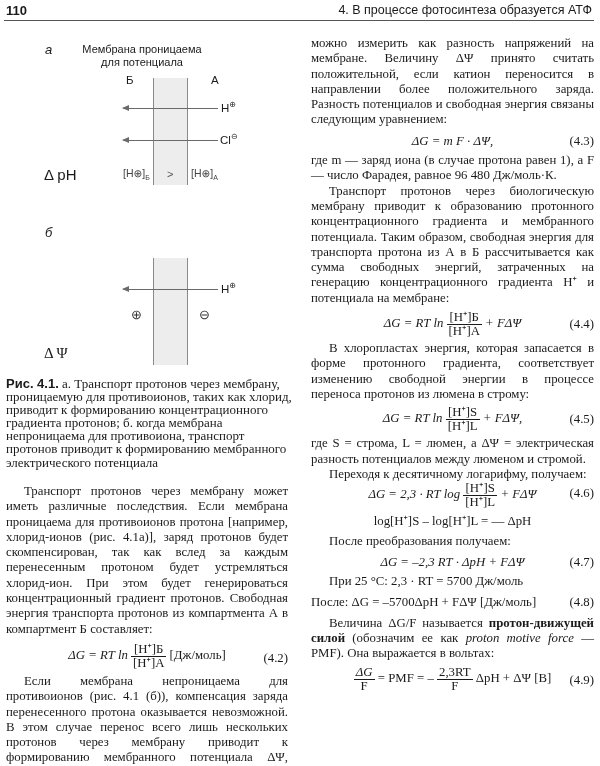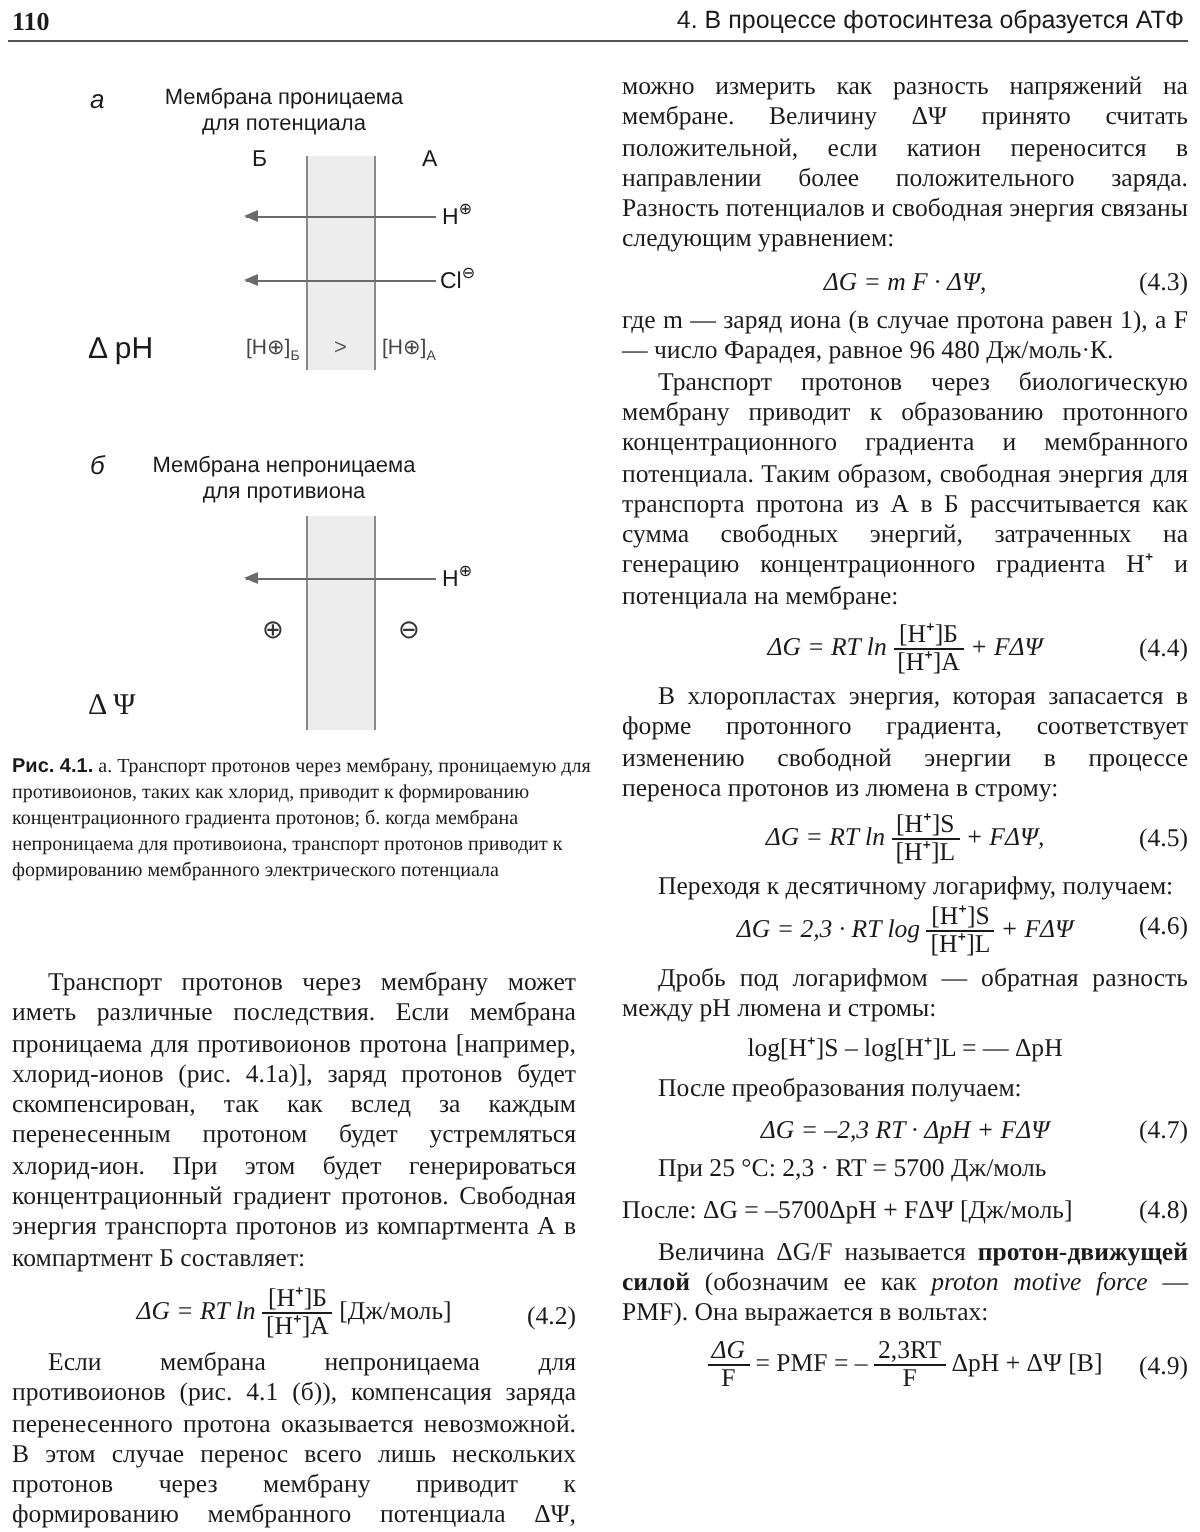--- a/index.html
+++ b/index.html
@@ -1,37 +1,37 @@
 <!DOCTYPE html>
 <html><head>
 <meta charset="utf-8">
 <style>
   html, body { margin:0; padding:0; background:#ffffff; }
   body { width:600px; height:766px; position:relative; overflow:hidden; color:#1a1a1a; font-family:"Liberation Serif", serif; }
   .hdr { position:absolute; top:0; left:0; width:600px; height:22px; font-family:"Liberation Sans", sans-serif; }
-  .hdr .pnum { position:absolute; left:6px; top:3px; font-size:13px; font-weight:bold;font-family:Liberation Serif, serif; }
+  .hdr .pnum { position:absolute; left:6px; top:3px; font-size:13px; font-weight:bold; }
   .hdr .run { position:absolute; right:8px; top:3px; font-size:12.5px; }
   .hdr .rule { position:absolute; left:4px; right:6px; top:20px; height:1px; background:#555; }
 
   .fig { position:absolute; font-family:"Liberation Sans", sans-serif; }
   .fig .letter { position:absolute; font-style:italic; font-size:13px; }
   .fig .title { position:absolute; font-size:11px; text-align:center; line-height:13px; width:160px; }
   .fig .side { position:absolute; font-size:11.5px; }
   .membrane { position:absolute; background:#ededed; border-left:1.4px solid #8a8a8a; border-right:1.4px solid #8a8a8a; }
   .arrow { position:absolute; height:1px; background:#6a6a6a; }
   .arrow::before { content:""; position:absolute; left:-1px; top:-3px; border-right:7px solid #6a6a6a; border-top:3.5px solid transparent; border-bottom:3.5px solid transparent; }
   .ion { position:absolute; font-size:11.5px; }
   .ion sup { font-size:8px; }
   .bigsym { position:absolute; font-size:15px; }
   .conc { position:absolute; font-size:10.5px; color:#444; }
   .conc sub { font-size:7px; }
   .gt { position:absolute; font-size:11px; color:#555; }
   .circ { position:absolute; font-size:13px; color:#333; }
 
-  .caption { position:absolute; left:6px; top:377px; width:290px; font-size:10px; line-height:13.1px; }
+  .caption { position:absolute; left:6px; top:377px; width:290px; font-size:13px; line-height:13.1px; }
   .caption .lbl { font-family:"Liberation Sans", sans-serif; font-weight:bold; }
 
   .col { position:absolute; font-size:12.8px; line-height:15.3px; text-align:justify; }
   .col p { margin:0; }
   .ind { text-indent:18px; }
   .eq { position:relative; height:auto; text-align:center; white-space:nowrap; }
   .eqnum { position:absolute; right:0; }
   .frac { display:inline-block; vertical-align:middle; text-align:center; line-height:13px; }
   .frac .n { display:block; border-bottom:1px solid #1a1a1a; padding:0 2px; }
   .frac .d { display:block; padding:0 2px; }
@@ -62,24 +62,20 @@
   <div class="arrow" style="left:123px;top:140px;width:95px;"></div>
   <span class="ion" style="left:220px;top:132px;"><span>Cl</span><sup>⊖</sup></span>
   <span class="bigsym" style="left:44px;top:166px;">Δ pH</span>
   <span class="conc" style="left:123px;top:167px;"><span>[H⊕]</span><sub>Б</sub></span>
   <span class="gt" style="left:167px;top:168px;">&gt;</span>
   <span class="conc" style="left:191px;top:167px;"><span>[H⊕]</span><sub>А</sub></span>
 </div>
 
 <div class="fig" style="left:0;top:0;width:300px;height:380px;">
   <span class="letter" style="left:45px;top:225px;">б</span>
-  <div class="title" style="left:62px;top:227px;">
-    <div>Мембрана непроницаема</div>
-    <div>для противиона</div>
-  </div>
   <div class="membrane" style="left:153px;top:258px;width:33px;height:107px;"></div>
   <div class="arrow" style="left:123px;top:289px;width:95px;"></div>
   <span class="ion" style="left:221px;top:281px;"><span>H</span><sup>⊕</sup></span>
   <span class="circ" style="left:131px;top:307px;">⊕</span>
   <span class="circ" style="left:199px;top:307px;">⊖</span>
   <span class="bigsym" style="left:44px;top:345px;font-family:'Liberation Serif',serif;">Δ Ψ</span>
 </div>
 
 <div class="caption">
   <span class="lbl">Рис. 4.1.</span><span> а. Транспорт протонов через мембрану, проницаемую для противоионов, таких как хлорид, приводит к формированию концентрационного градиента протонов; б. когда мембрана непроницаема для противоиона, транспорт протонов приводит к формированию мембранного электрического потенциала</span>
@@ -110,28 +106,28 @@
     <span style="font-style:italic;">+ FΔΨ</span>
     <span class="eqnum" style="top:6px;">(4.4)</span>
   </div>
   <p class="ind">В хлоропластах энергия, которая запасается в форме протонного градиента, соответствует изменению свободной энергии в процессе переноса протонов из люмена в строму:</p>
   <div class="eq" style="margin:4px 0 3px 0;">
     <span style="font-style:italic;">ΔG = RT ln</span>
     <span class="frac"><span class="n">[H⁺]S</span><span class="d">[H⁺]L</span></span>
     <span style="font-style:italic;">+ FΔΨ,</span>
     <span class="eqnum" style="top:6px;">(4.5)</span>
   </div>
+  <p>где S = строма, L = люмен, а ΔΨ = электрическая разность потенциалов между люменом и стромой.</p>
   <p class="ind">Переходя к десятичному логарифму, получаем:</p>
   <div class="eq" style="margin:0 0 3px 0;">
     <span style="font-style:italic;">ΔG = 2,3 · RT log</span>
     <span class="frac"><span class="n">[H⁺]S</span><span class="d">[H⁺]L</span></span>
     <span style="font-style:italic;">+ FΔΨ</span>
     <span class="eqnum" style="top:4px;">(4.6)</span>
   </div>
-  <p class="ind">Дробь под логарифмом — обратная разность между pH люмена и стромы:</p>
   <div class="eq" style="margin:5px 0 5px 0;">
     <span>log[H⁺]S – log[H⁺]L = — ΔpH</span>
   </div>
   <p class="ind">После преобразования получаем:</p>
   <div class="eq" style="margin:5px 0 4px 0;">
     <span style="font-style:italic;">ΔG = –2,3 RT · ΔpH + FΔΨ</span>
     <span class="eqnum">(4.7)</span>
   </div>
   <p class="ind">При 25 °C:  2,3 · RT = 5700 Дж/моль</p>
   <div class="eq" style="margin:6px 0 5px 0;text-align:left;">

